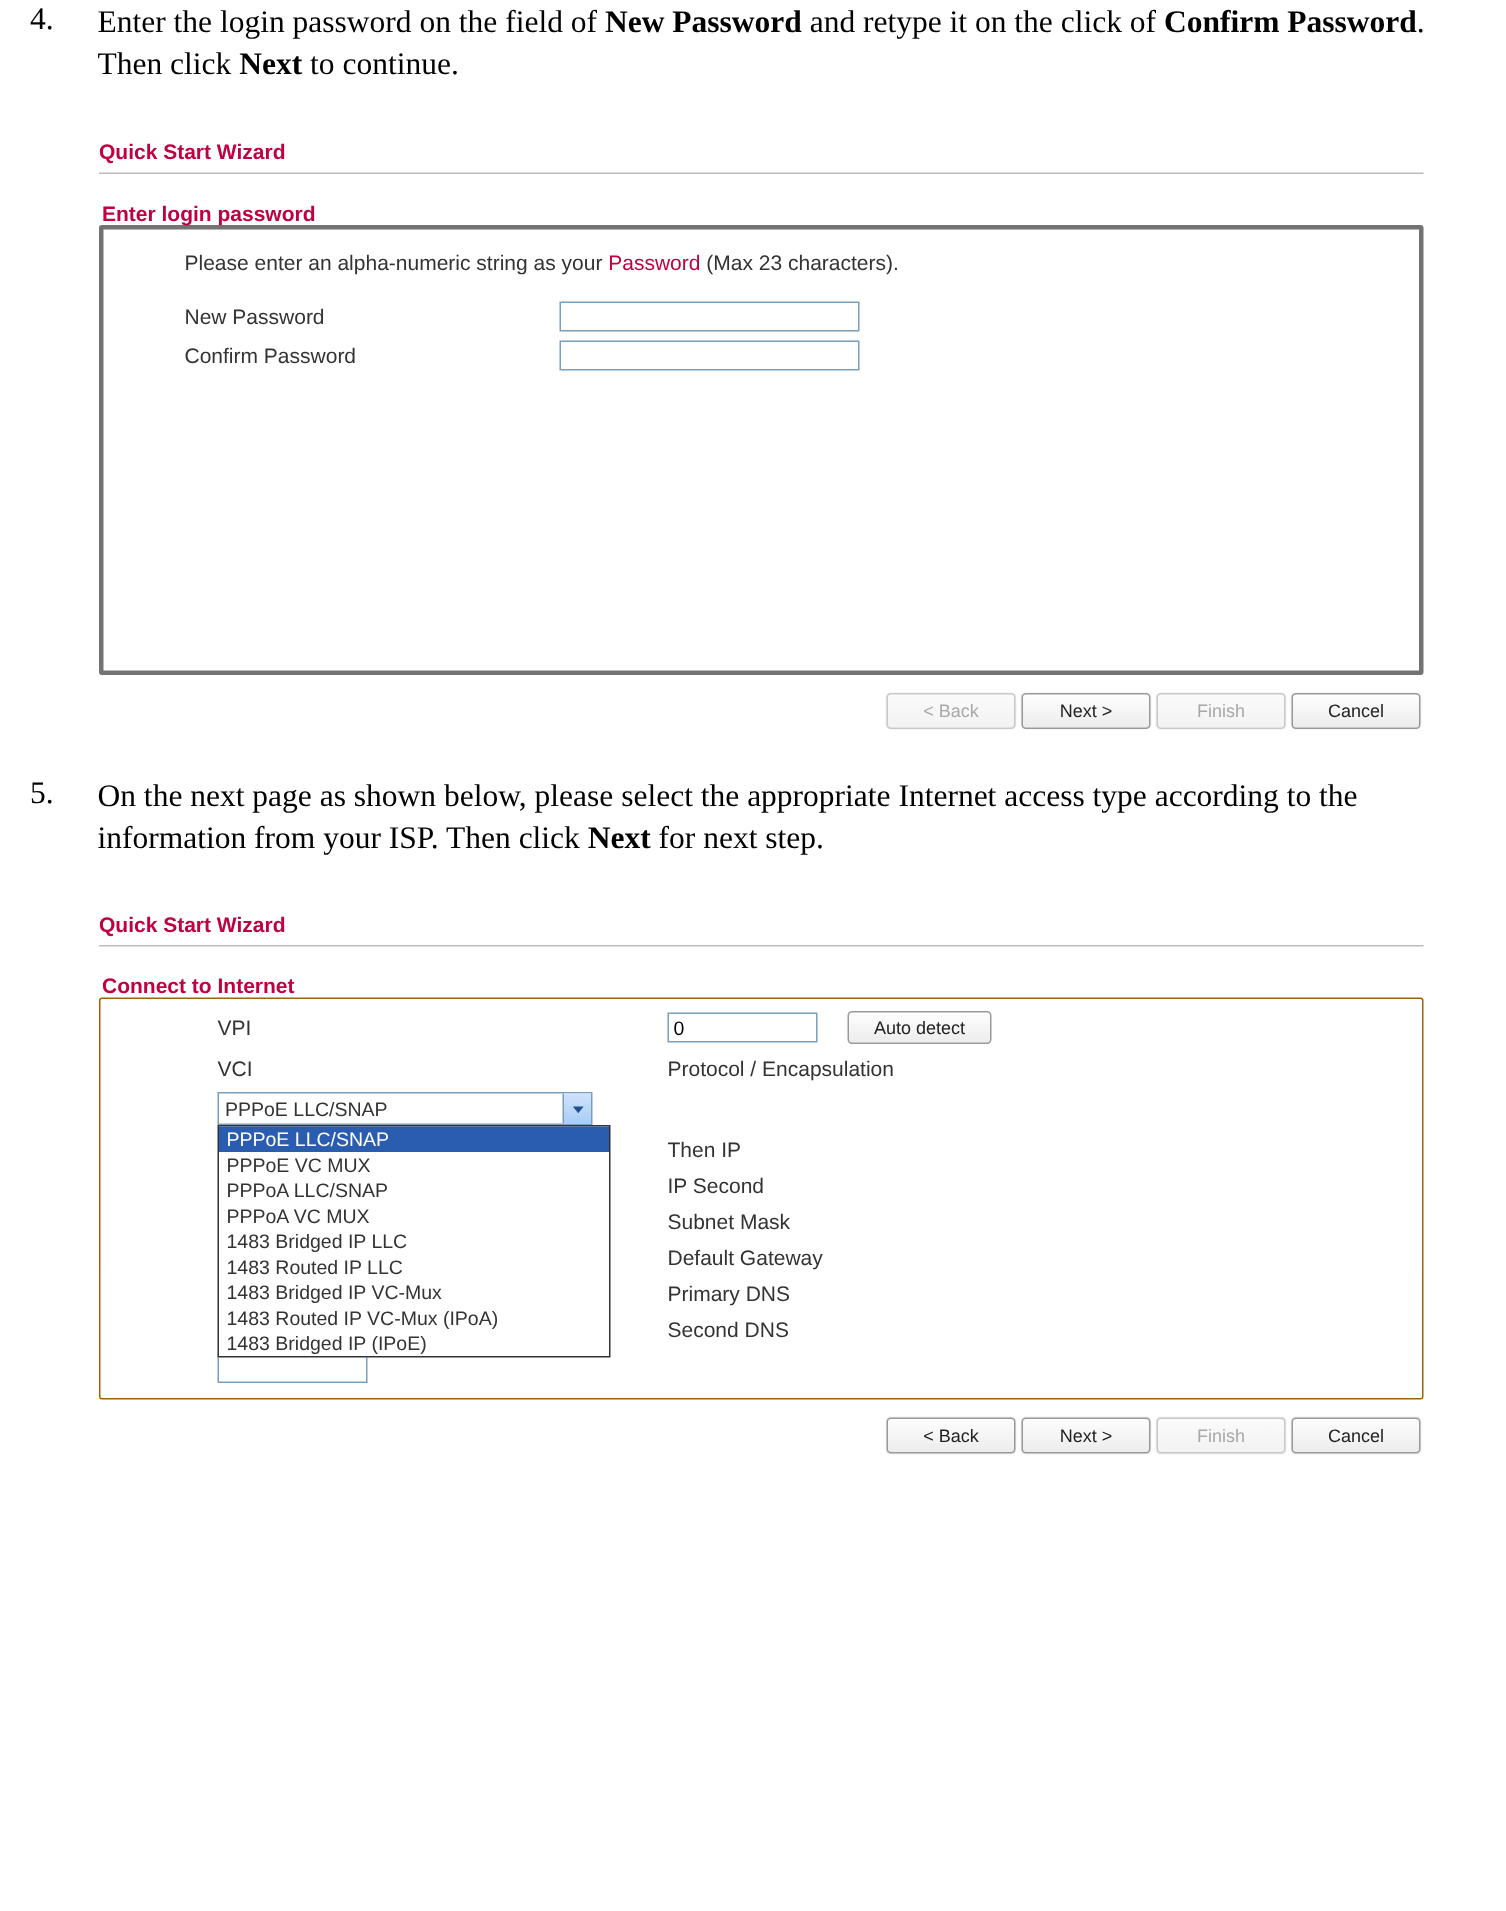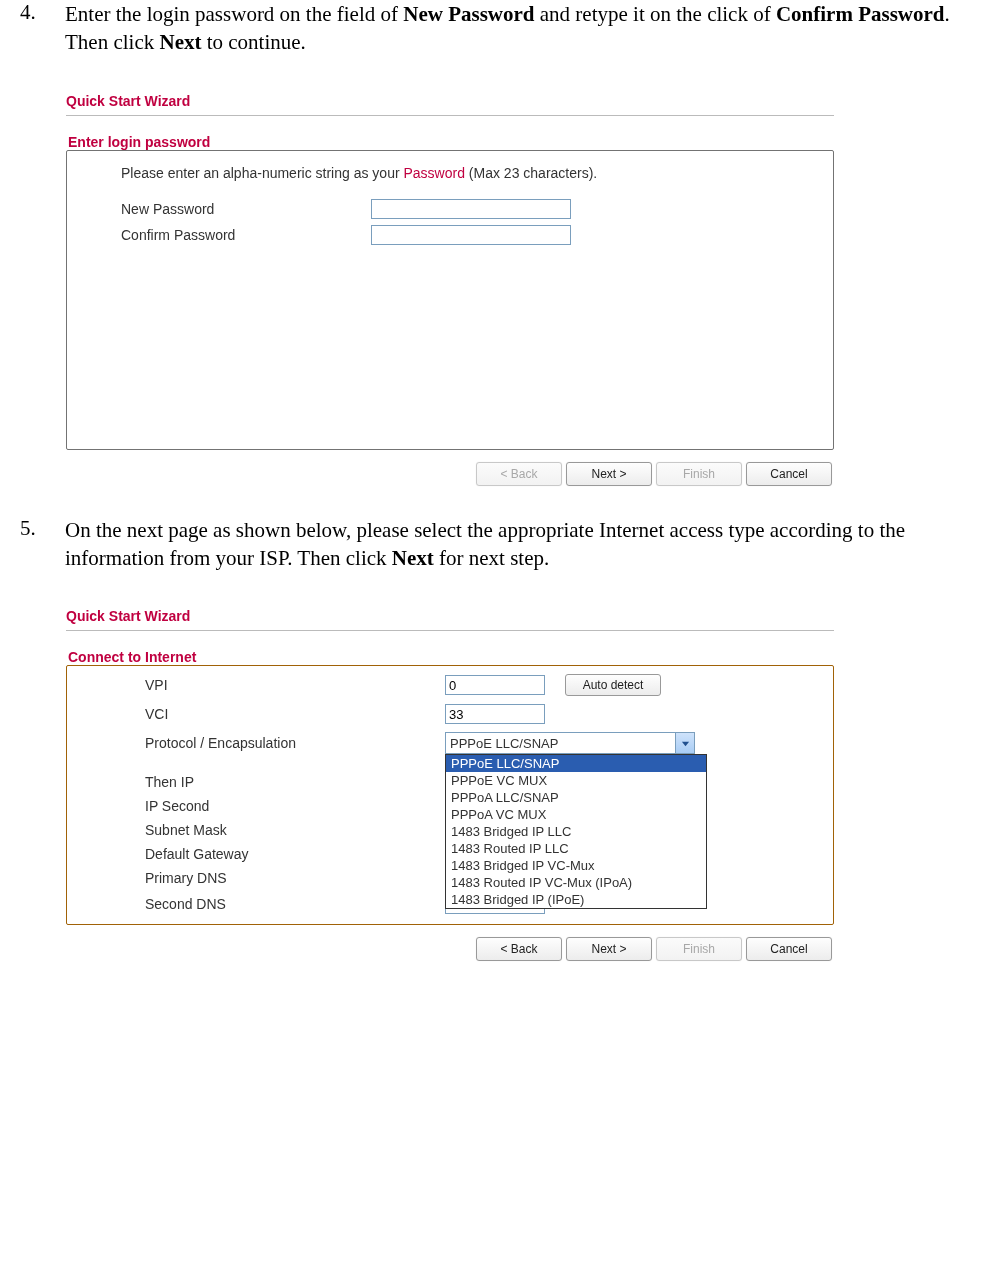--- a/index.html
+++ b/index.html
@@ -24,21 +24,21 @@
     font-size: 21px;
   }
   .step-text {
     font-size: 21px;
     line-height: 1.35;
   }
   .step-text b { font-weight: bold; }
 
   .screenshot {
     margin-left: 46px;
-    width: 768px;
+    width: 883px;
     font-family: Verdana, Geneva, sans-serif;
     font-size: 14px;
     color: #333;
     margin-bottom: 28px;
     margin-top: 32px;
   }
   .wizard-title {
     color: #c00040;
     font-weight: bold;
     font-size: 14px;
@@ -47,21 +47,21 @@
     margin-bottom: 18px;
   }
   .section-title {
     color: #c00040;
     font-weight: bold;
     font-size: 14px;
     margin-bottom: 0;
     padding-left: 2px;
   }
   .panel {
-    border: 1px solid #737373;
+    border: 3px solid #737373;
     border-radius: 2px;
     padding: 14px 18px 10px 18px;
     background: #fff;
     min-height: 300px;
     box-sizing: border-box;
   }
   .panel2 {
     border: 1px solid #a16207;
     border-radius: 2px;
     padding: 8px 18px 10px 18px;
@@ -248,23 +248,20 @@
     <div class="section-title">Connect to Internet</div>
     <div class="panel2">
       <div class="grid2">
         <div class="lbl">VPI</div>
         <div class="cell-input">
           <input class="small-input" value="0" style="">
           <button class="btn-sm">Auto detect</button>
         </div>
 
         <div class="lbl">VCI</div>
-        <div class="cell-input">
-          <input class="small-input" value="33" style="">
-        </div>
 
         <div class="lbl">Protocol / Encapsulation</div>
         <div class="cell-input">
           <div class="combo">
             <div class="combo-box">
               <div class="combo-text">PPPoE LLC/SNAP</div>
               <div class="combo-btn">
                 <svg width="9" height="9" viewBox="0 0 10 10">
                     <polygon points="1,3 9,3 5,8" fill="#20508f"></polygon>
                   </svg>

